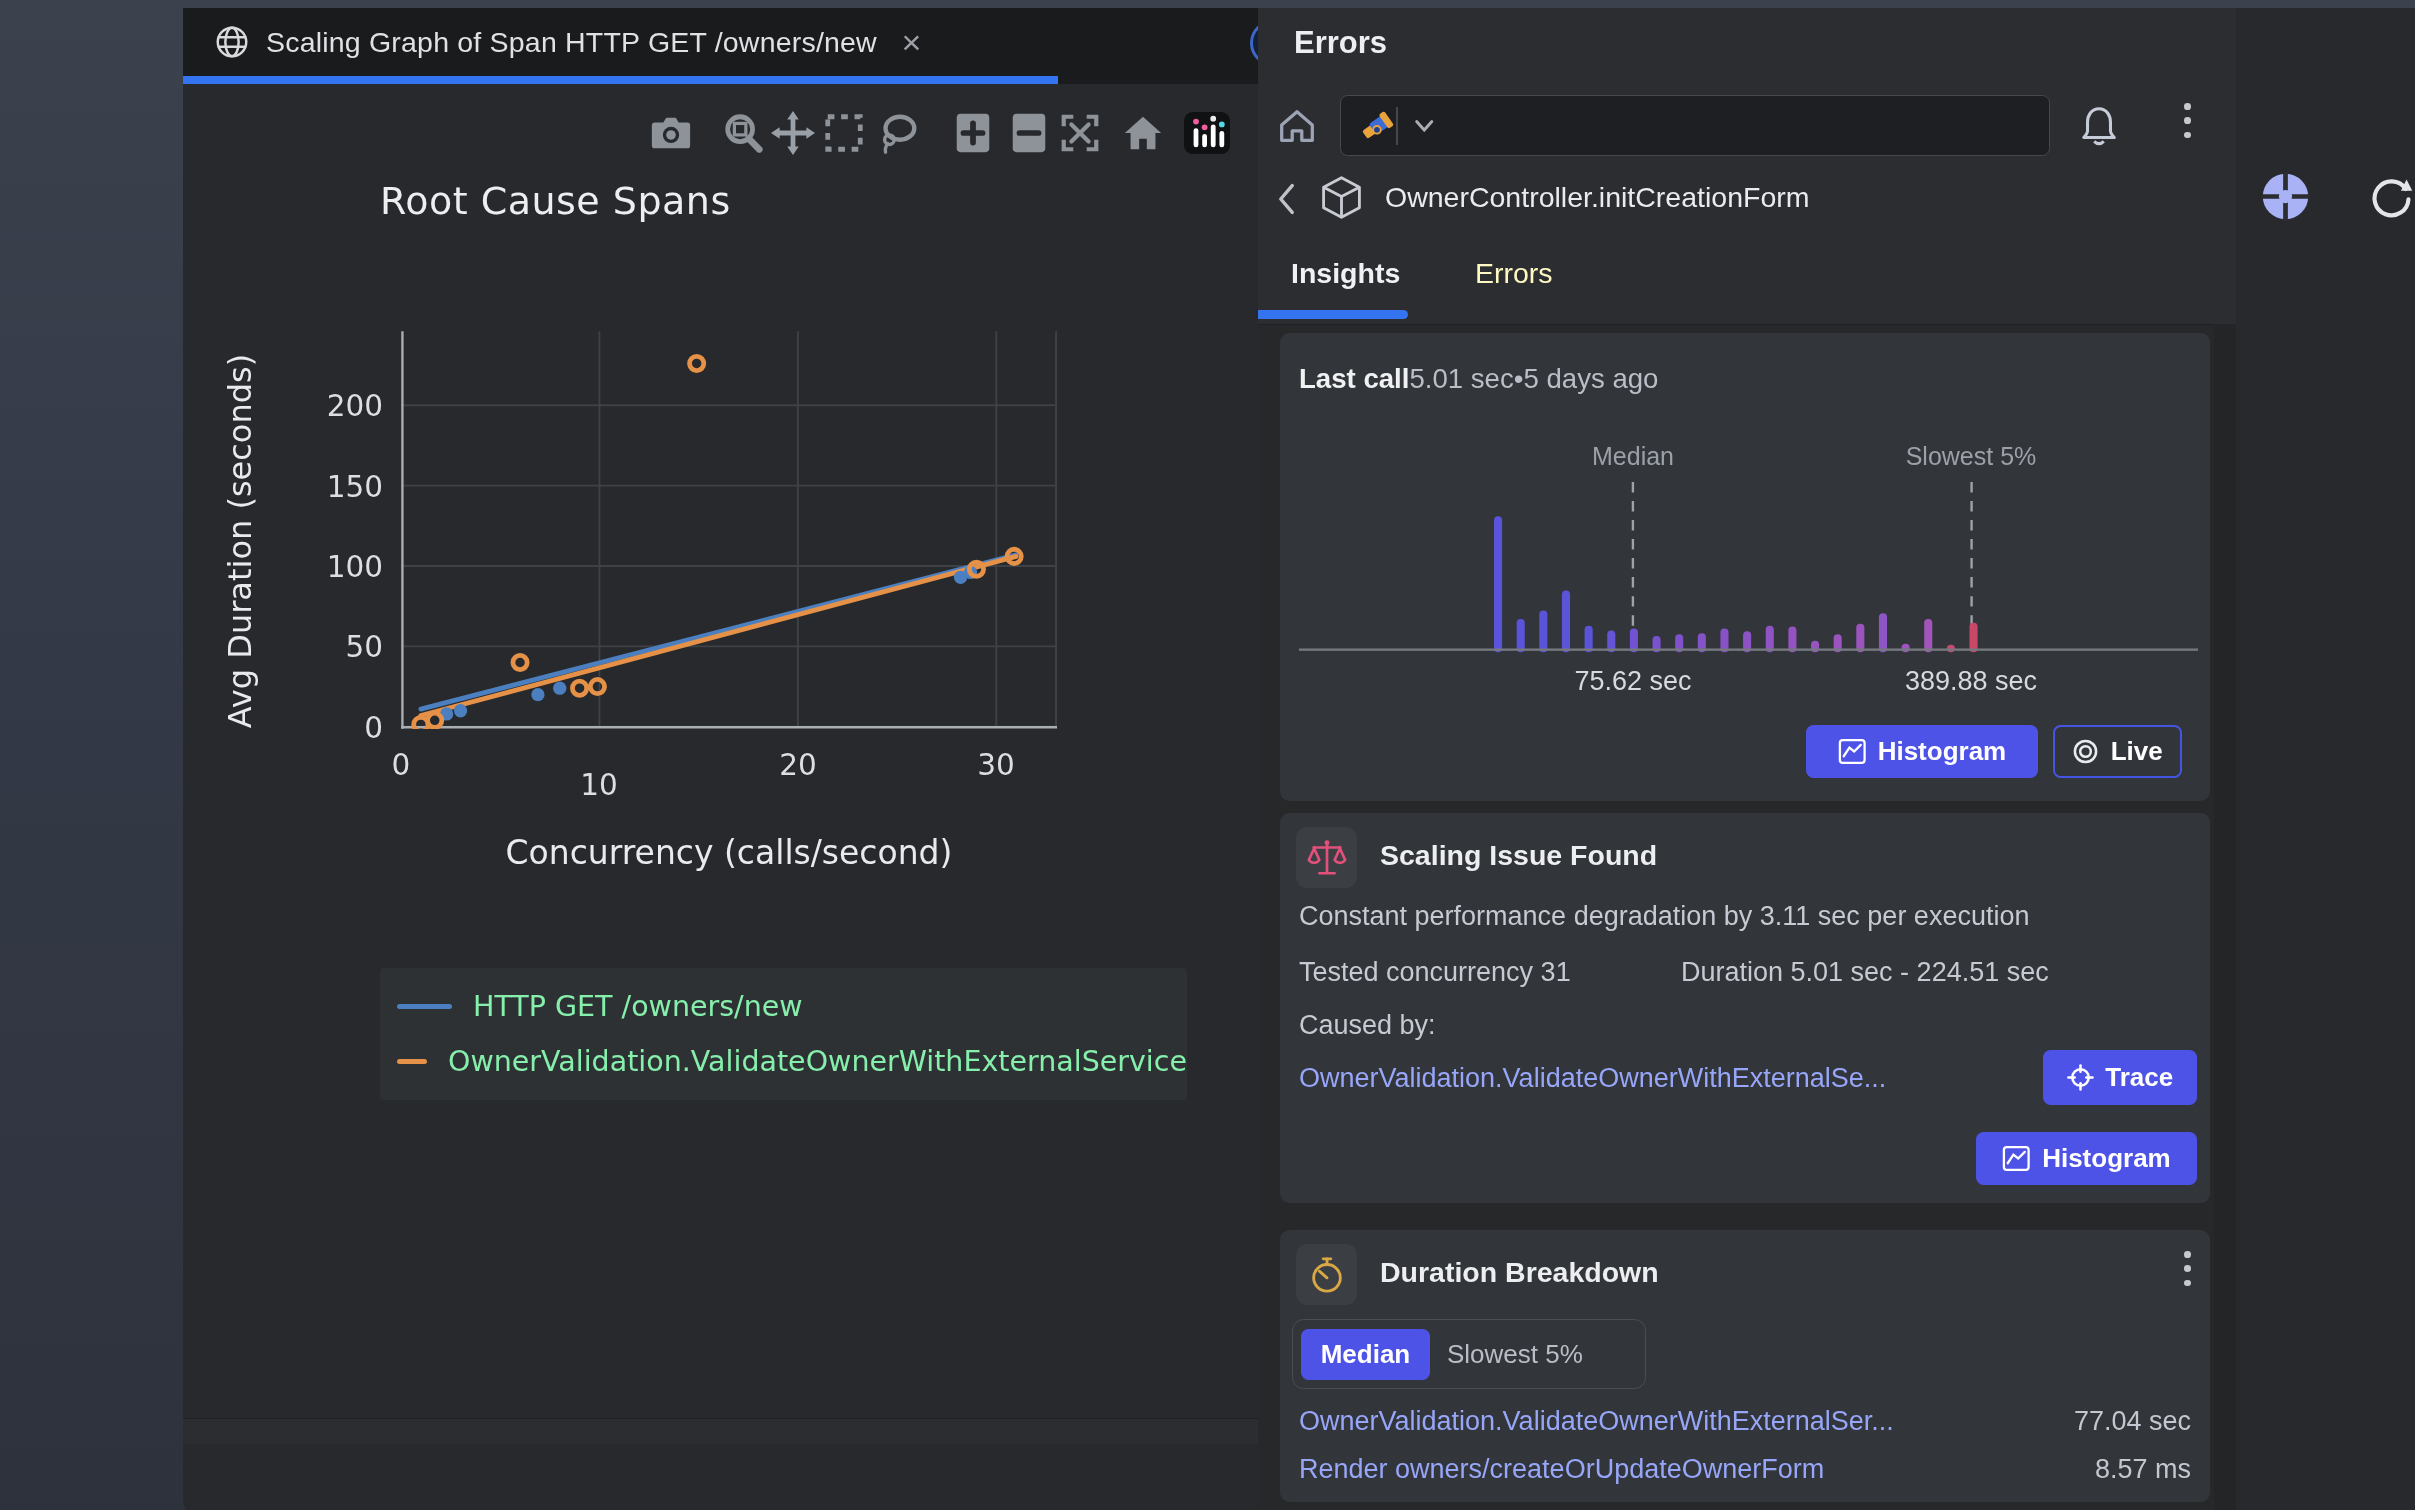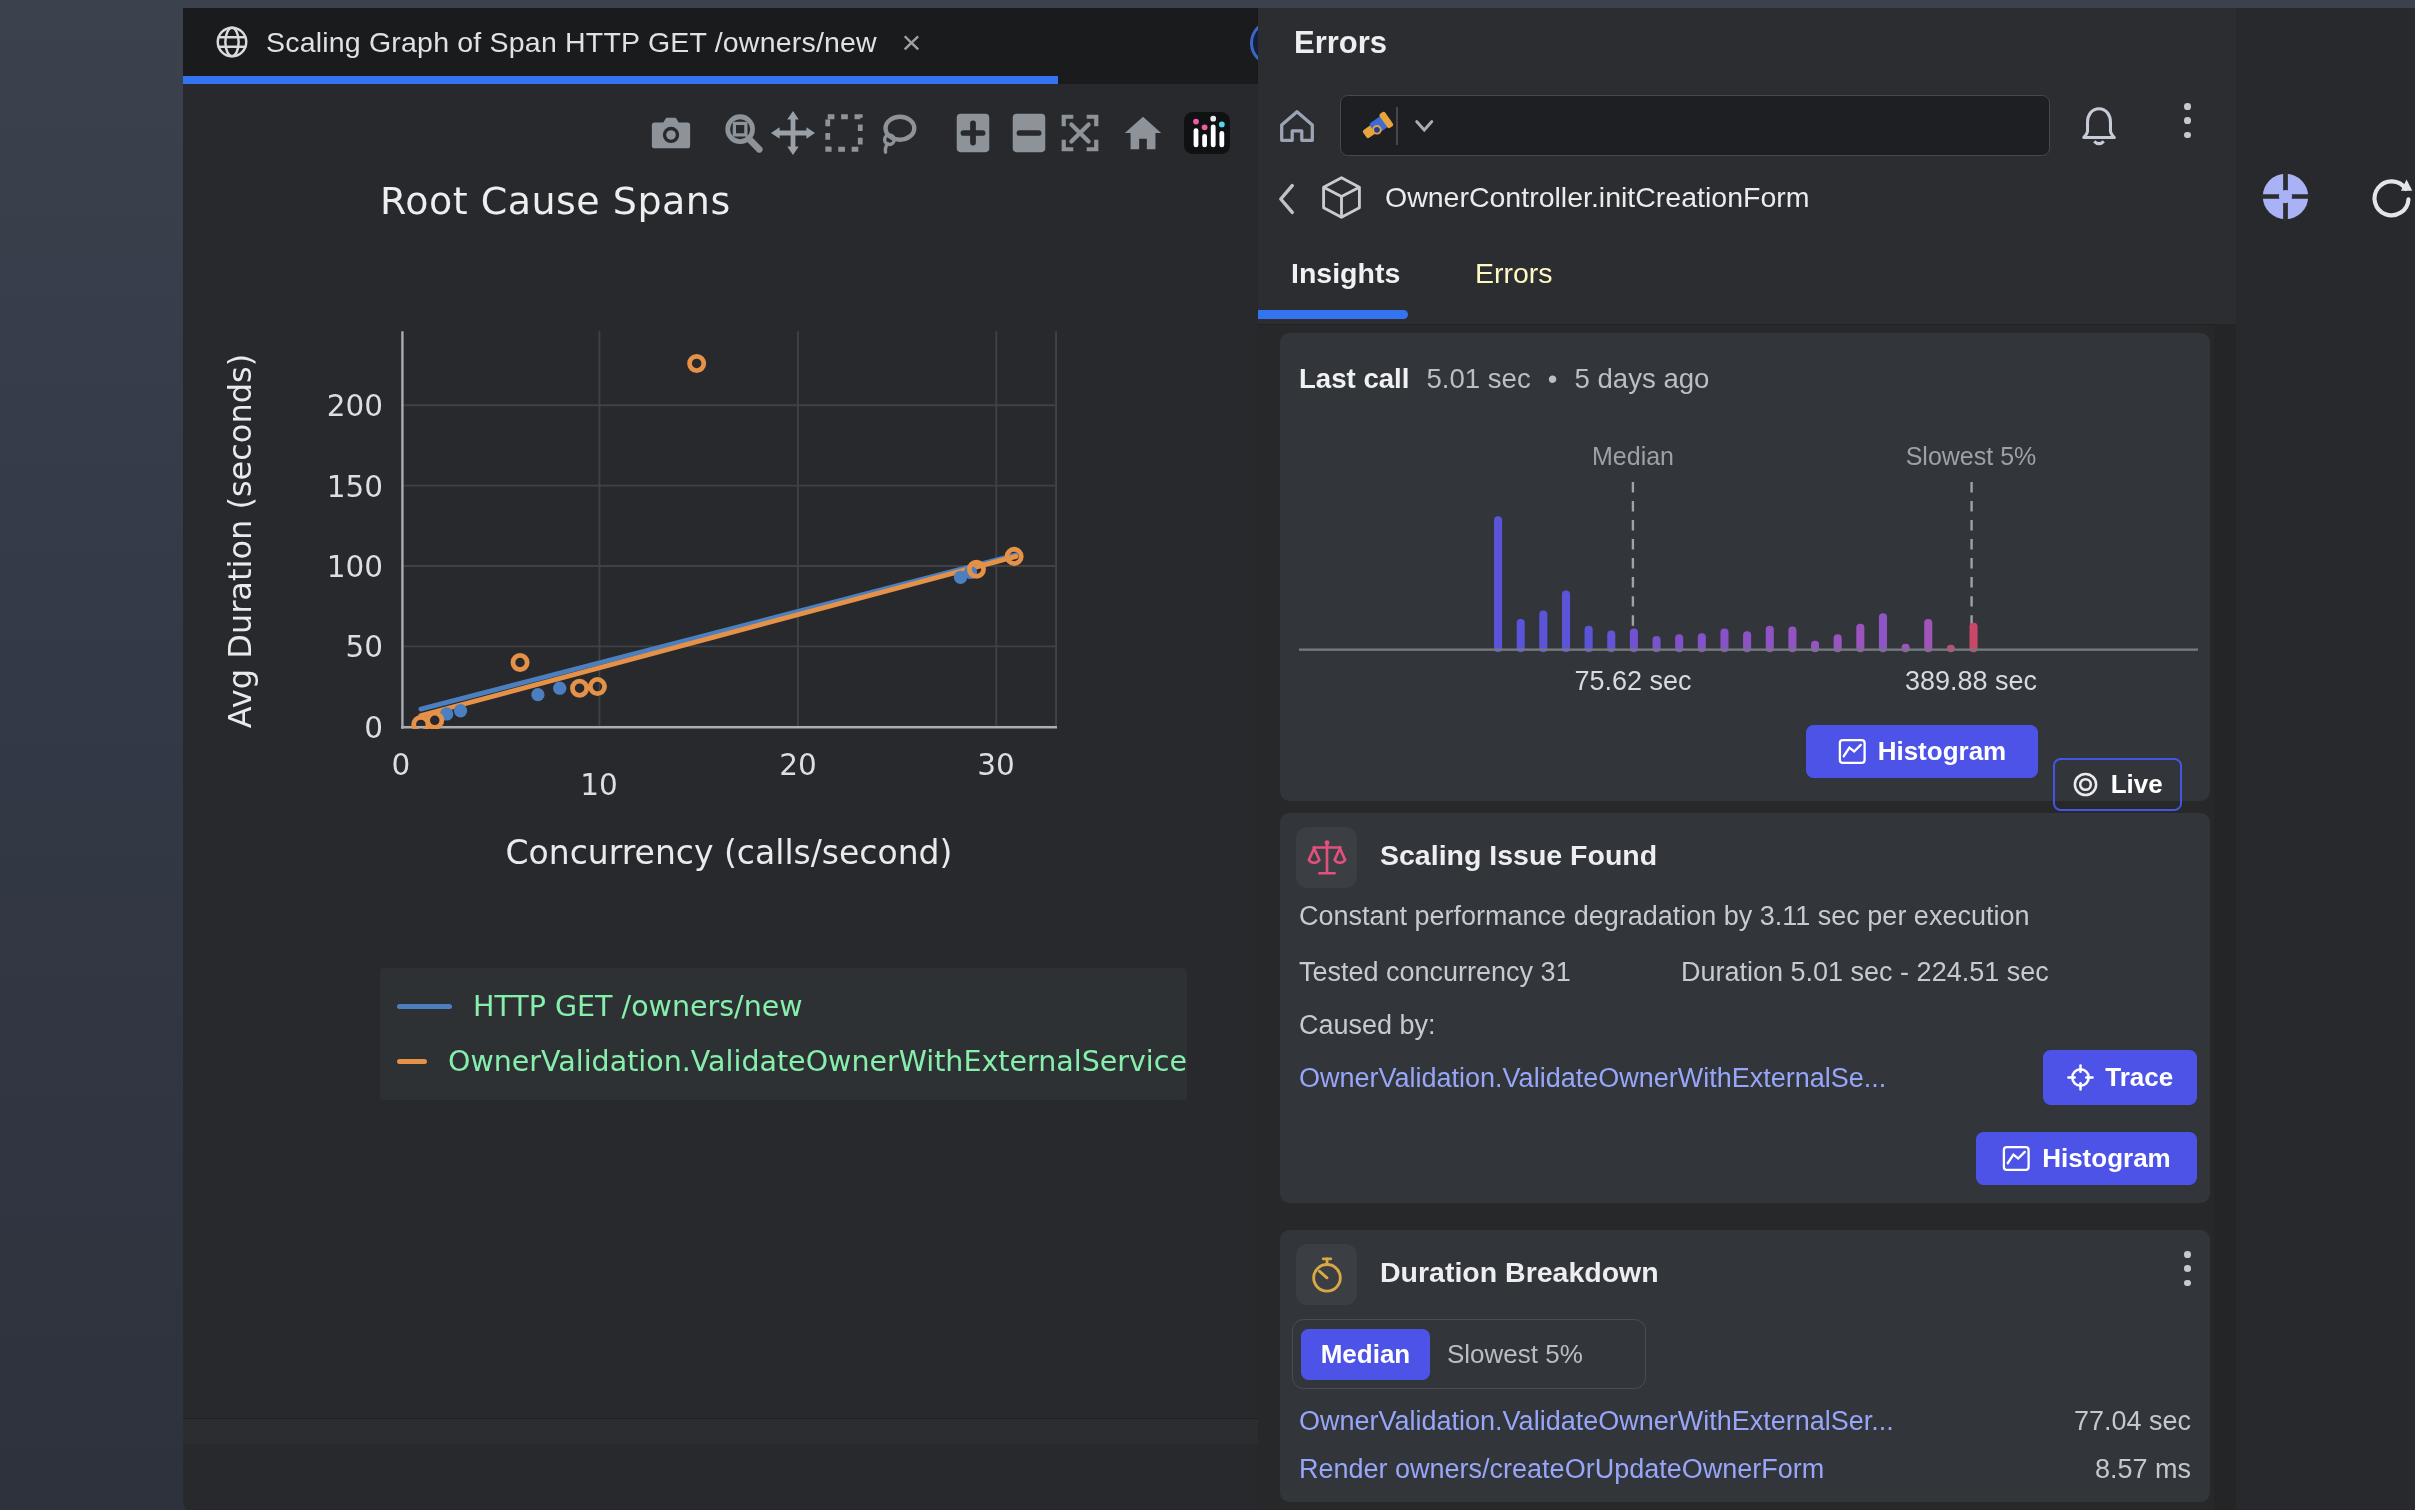--- a/index.html
+++ b/index.html
@@ -65,32 +65,32 @@
   #scroll{left:0;top:316px;width:956px;height:1195px;background:#26282A;border-top:1.9px solid #1F2124;}
   #scrollbar-gutter{left:956px;top:316px;width:22px;height:1195px;background:#232527;}
   .card{position:absolute;left:22px;width:930px;background:#323539;border-radius:9.5px;}
   #card-lastcall{top:7.6px;height:468px;}
   #card-scaling{top:488px;height:390px;}
   #card-breakdown{top:905px;height:272px;}
   .card-icon-box{position:absolute;left:16px;top:14.3px;width:61px;height:61px;background:#3B3E43;border-radius:11.4px;
     display:flex;align-items:center;justify-content:center;}
   .card-title{position:absolute;left:100px;top:26px;font-size:28.5px;font-weight:bold;color:#EDEEF0;}
   
-  #lastcall-row{left:19px;top:30px;display:flex;align-items:flex-start;gap:17px;}
+  #lastcall-row{left:19px;top:30px;display:flex;align-items:flex-start;}
   #lastcall-label{color:#F0F1F3;font-size:27.6px;font-weight:bold;}
   .dim{color:#B9BEC7;font-size:27.6px;}
   .hist-marker-label{position:absolute;top:109px;transform:translateX(-50%);font-size:25px;color:#9CA1A9;}
   #hist-svg{left:19px;top:146px;}
   .hist-value{position:absolute;top:333px;transform:translateX(-50%);font-size:27px;color:#D7DADE;}
   .btn{position:absolute;display:flex;align-items:center;justify-content:center;gap:11.4px;border-radius:7.6px;
     color:#FFFFFF;font-size:26px;font-weight:bold;box-sizing:border-box;}
   .btn-solid{background:#4E53E8;}
   .btn-outline{background:transparent;border:2.4px solid #4455E4;}
   #btn-histogram-1{left:526px;top:392px;width:232px;height:53px;}
-  #btn-live{left:773px;top:392px;width:129px;height:53px;margin-top:33px;}
+  #btn-live{left:773px;top:392px;width:129px;height:53px;}
   
   .body-line{position:absolute;left:19px;font-size:27px;color:#C6CAD2;}
   #scaling-desc{top:88px;}
   #scaling-tested{top:144px;}
   #scaling-duration{top:144px;left:401px;}
   #scaling-caused{top:197px;}
   .link{color:#97A6F8;font-size:27px;white-space:nowrap;overflow:hidden;text-overflow:ellipsis;}
   #scaling-link{position:absolute;left:19px;top:250px;max-width:732px;}
   #btn-trace{left:763px;top:237px;width:154px;height:55px;}
   #btn-histogram-2{left:696px;top:319px;width:221px;height:53px;}

